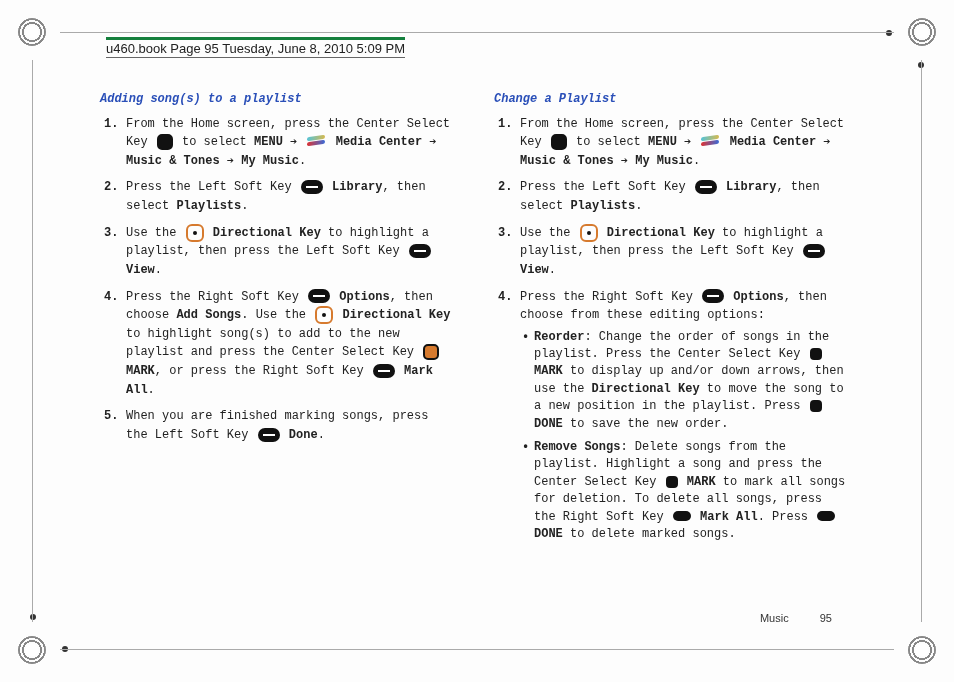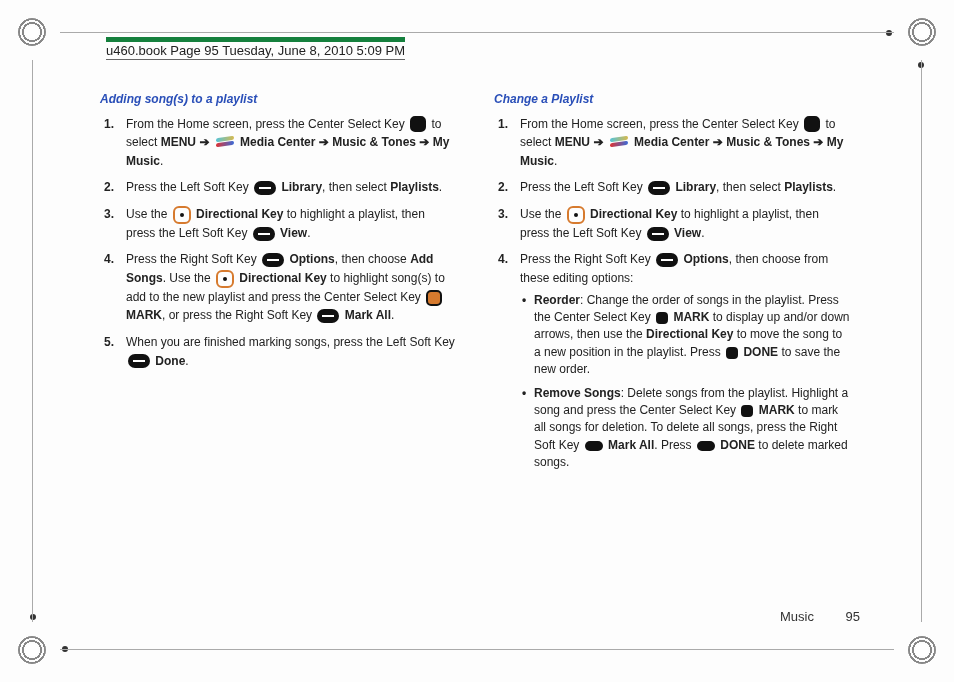--- a/index.html
+++ b/index.html
@@ -42,31 +42,32 @@
   .frame-bottom { position:absolute; bottom:32px; left:60px; right:60px; height:1px; background:#aaa; }
   .frame-left { position:absolute; left:32px; top:60px; bottom:60px; width:1px; background:#aaa; }
   .frame-right { position:absolute; right:32px; top:60px; bottom:60px; width:1px; background:#aaa; }
 
   .page-header {
     position: absolute;
     top: 37px;
     left: 106px;
     font-size: 13px;
     color: #222;
-    border-top: 5px solid #15803d;
+    border-top: 3px solid #15803d;
     border-bottom: 1px solid #666;
     padding: 1px 0;
   }
   .content {
     position: absolute;
     top: 90px;
     left: 100px;
     right: 100px;
     display: flex;
     gap: 34px;
+    font-family: Liberation Mono, monospace;
   }
   .col { flex: 1; font-size: 12px; line-height: 1.55; }
   .section-title {
     font-size: 12px;
     font-weight: bold;
     font-style: italic;
     color: #2a4fb8;
     margin-bottom: 6px;
   }
   ol.steps { list-style: none; padding-left: 26px; }
@@ -140,22 +141,22 @@
     background:linear-gradient(90deg,#54c3d8,#d6b94e);
     border-radius:2px;
     transform:skewY(-8deg);
   }
   .soft-pill-sm {
     display:inline-block; width:18px; height:10px; background:#111; border-radius:5px; vertical-align:middle; margin:0 2px;
   }
   .footer {
     position: absolute;
     bottom: 58px;
-    right: 94px;
-    font-size: 13px;
+    right: 122px;
+    font-size: 11px;
     color: #333;
     margin-top: 28px;
   }
   .footer .section { margin-right: 28px; }
 </style>
 </head>
 <body>
 
 <div class="corner tl"></div>
 <div class="corner tr"></div>

